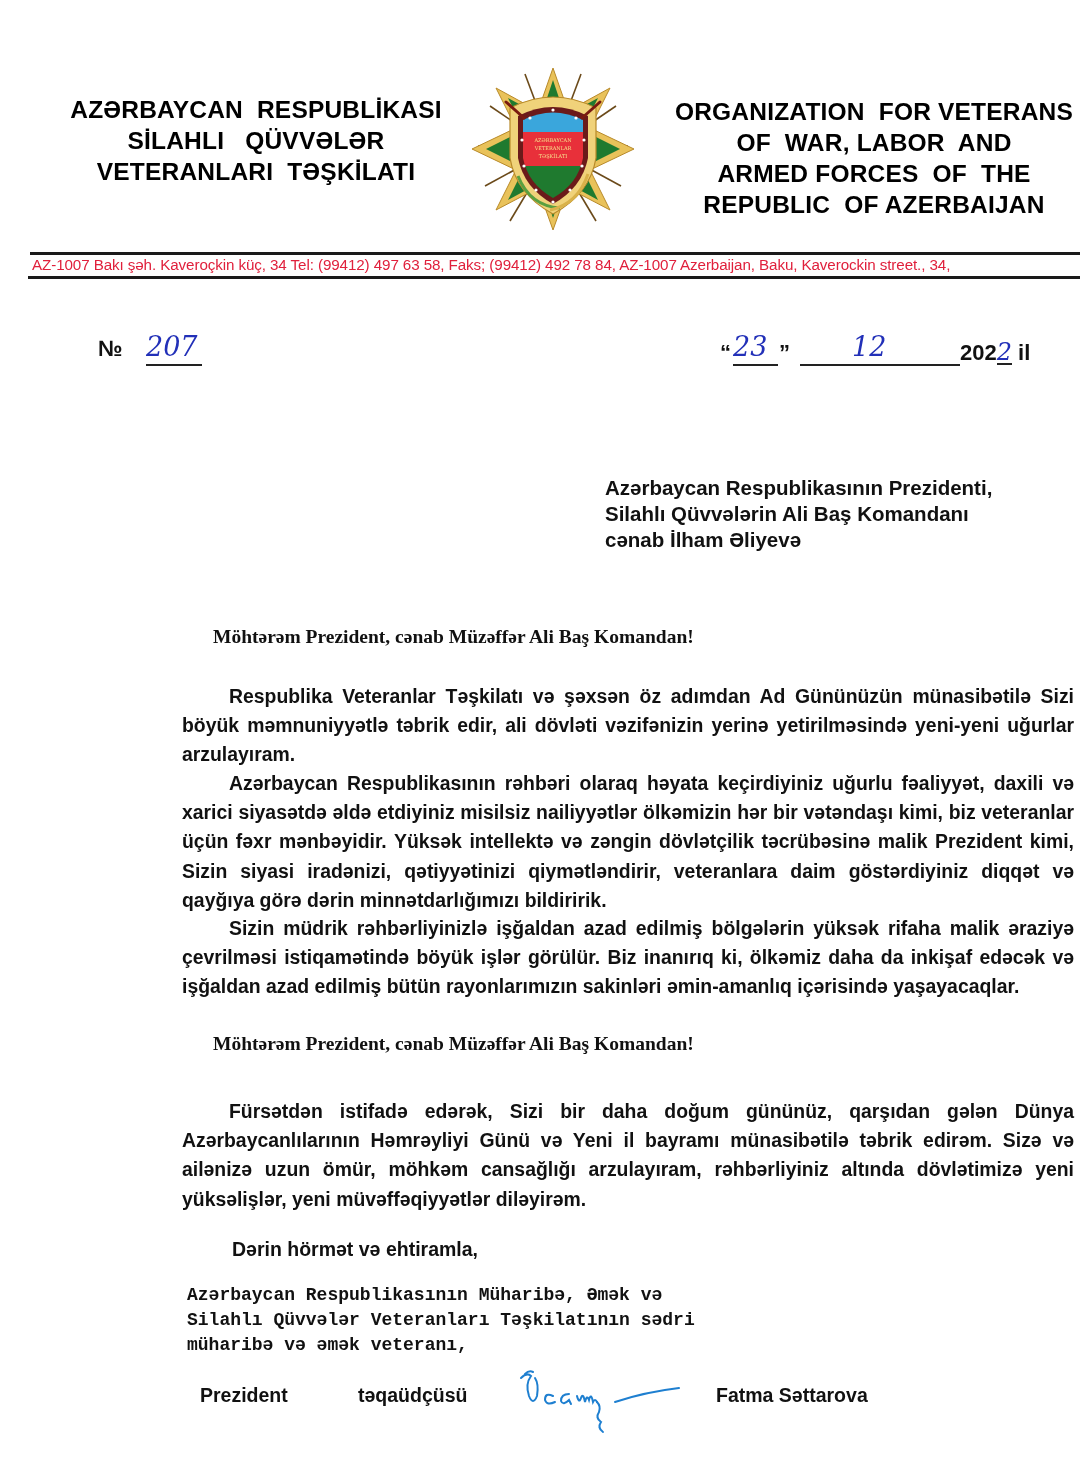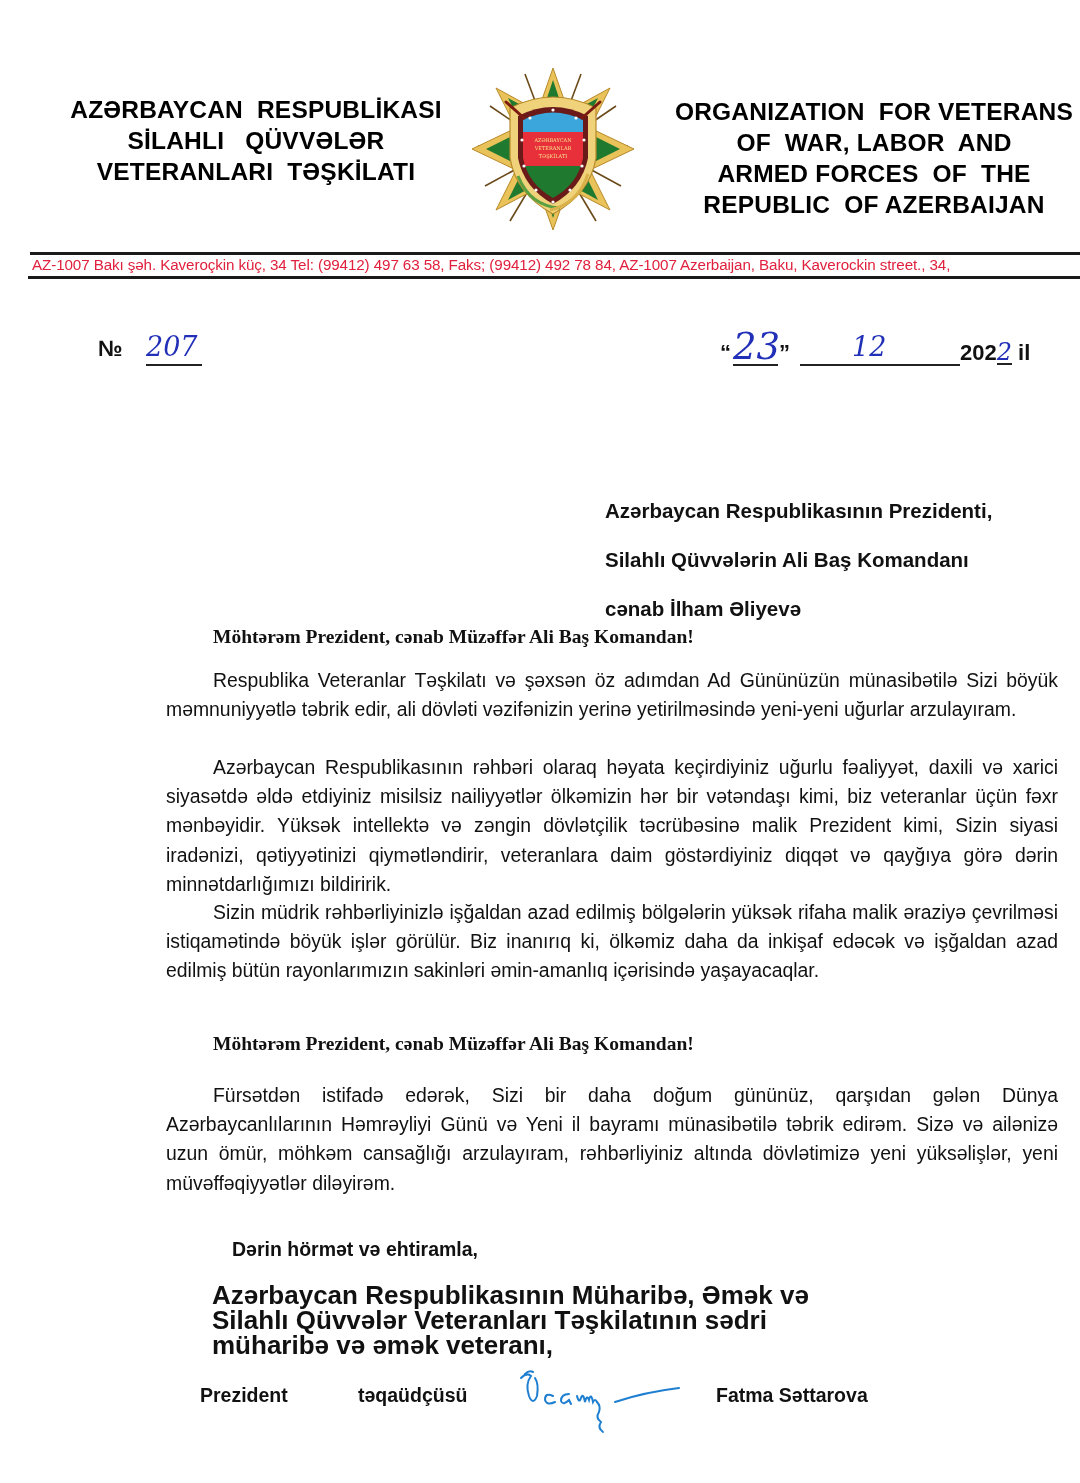--- a/index.html
+++ b/index.html
@@ -15,41 +15,41 @@
 
   .rule-top { left: 30px; top: 252px; width: 1050px; height: 3px; background: #1a1a1a; }
   .rule-bot { left: 28px; top: 276px; width: 1052px; height: 3px; background: #1a1a1a; }
   .address { left: 32px; top: 256px; width: 1060px; font-family: "Liberation Sans", sans-serif; font-size: 15.2px; color: #e0203c; white-space: nowrap; letter-spacing: -0.1px; }
 
   .no-line { left: 98px; top: 336px; font-family: "Liberation Sans", sans-serif; font-weight: bold; font-size: 22px; color: #111; }
   .hand { font-family: "DejaVu Serif", serif; font-style: italic; color: #2230b8; font-weight: normal; }
   .no-val { left: 146px; top: 330px; font-size: 27px; width: 56px; border-bottom: 2px solid #222; line-height: 34px; }
 
   .date-q1 { left: 720px; top: 340px; font-family: "Liberation Sans", sans-serif; font-weight: bold; font-size: 22px; }
-  .date-day { left: 733px; top: 330px; width: 45px; font-size: 37px; border-bottom: 2px solid #222; line-height: 34px; text-align: right; }
+  .date-day { left: 733px; top: 330px; width: 45px; font-size: 27px; border-bottom: 2px solid #222; line-height: 34px; text-align: left; }
   .date-q2 { left: 779px; top: 340px; font-family: "Liberation Sans", sans-serif; font-weight: bold; font-size: 22px; }
   .date-month { left: 800px; top: 330px; width: 160px; font-size: 27px; border-bottom: 2px solid #222; line-height: 34px; text-align: left; padding-left: 52px; box-sizing: border-box; }
   .date-year { left: 960px; top: 340px; font-family: "Liberation Sans", sans-serif; font-weight: bold; font-size: 22px; }
   .date-year .yd { font-family: "DejaVu Serif", serif; font-style: italic; font-weight: normal; color: #2230b8; font-size: 24px; border-bottom: 2px solid #222; display: inline-block; line-height: 22px; }
 
   .addressee { left: 605px; top: 475px; font-family: "Liberation Sans", sans-serif; font-weight: bold; font-size: 20.5px; line-height: 26px; color: #111; }
-  .addressee div { white-space: nowrap; margin-top: 23px; }
+  .addressee div { white-space: nowrap; }
 
   .body { left: 166px; width: 892px; font-family: "Liberation Sans", sans-serif; font-size: 19.4px; line-height: 29.2px; color: #111; }
   .salut { font-family: Liberation Serif, serif; font-weight: bold; font-size: 19.5px; color: #111; left: 213px; white-space: nowrap; }
-  .para { text-align: justify; text-indent: 47px; margin: 0; }
+  .para { text-align: justify; text-indent: 47px; margin: 16px; font-weight: bold; }
   .p1 { top: 666px; }
   .p2 { top: 753px; }
   .p3 { top: 898px; }
   .p4 { top: 1081px; }
   .salut1 { top: 626px; }
   .salut2 { top: 1033px; }
 
   .closing { left: 232px; top: 1238px; font-family: "Liberation Sans", sans-serif; font-weight: bold; font-size: 19.5px; color: #111; }
-  .sig-org { left: 212px; top: 1283px; font-family: Liberation Sans, sans-serif; font-weight: bold; font-size: 26px; line-height: 25px; color: #111; }
+  .sig-org { left: 187px; top: 1283px; font-family: Liberation Mono, monospace; font-weight: bold; font-size: 18px; line-height: 25px; color: #111; }
   .sig-org div { white-space: nowrap; }
   .sig-role { left: 200px; top: 1384px; font-family: "Liberation Sans", sans-serif; font-weight: bold; font-size: 19.5px; color: #111; }
   .sig-ret { left: 358px; top: 1384px; font-family: "Liberation Sans", sans-serif; font-weight: bold; font-size: 19.5px; color: #111; }
   .sig-name { left: 716px; top: 1384px; font-family: "Liberation Sans", sans-serif; font-weight: bold; font-size: 19.5px; color: #111; }
   .signature { left: 515px; top: 1366px; width: 170px; height: 70px; }
 </style>
 </head>
 <body>
 
 <div class="abs hdr hdr-left">

